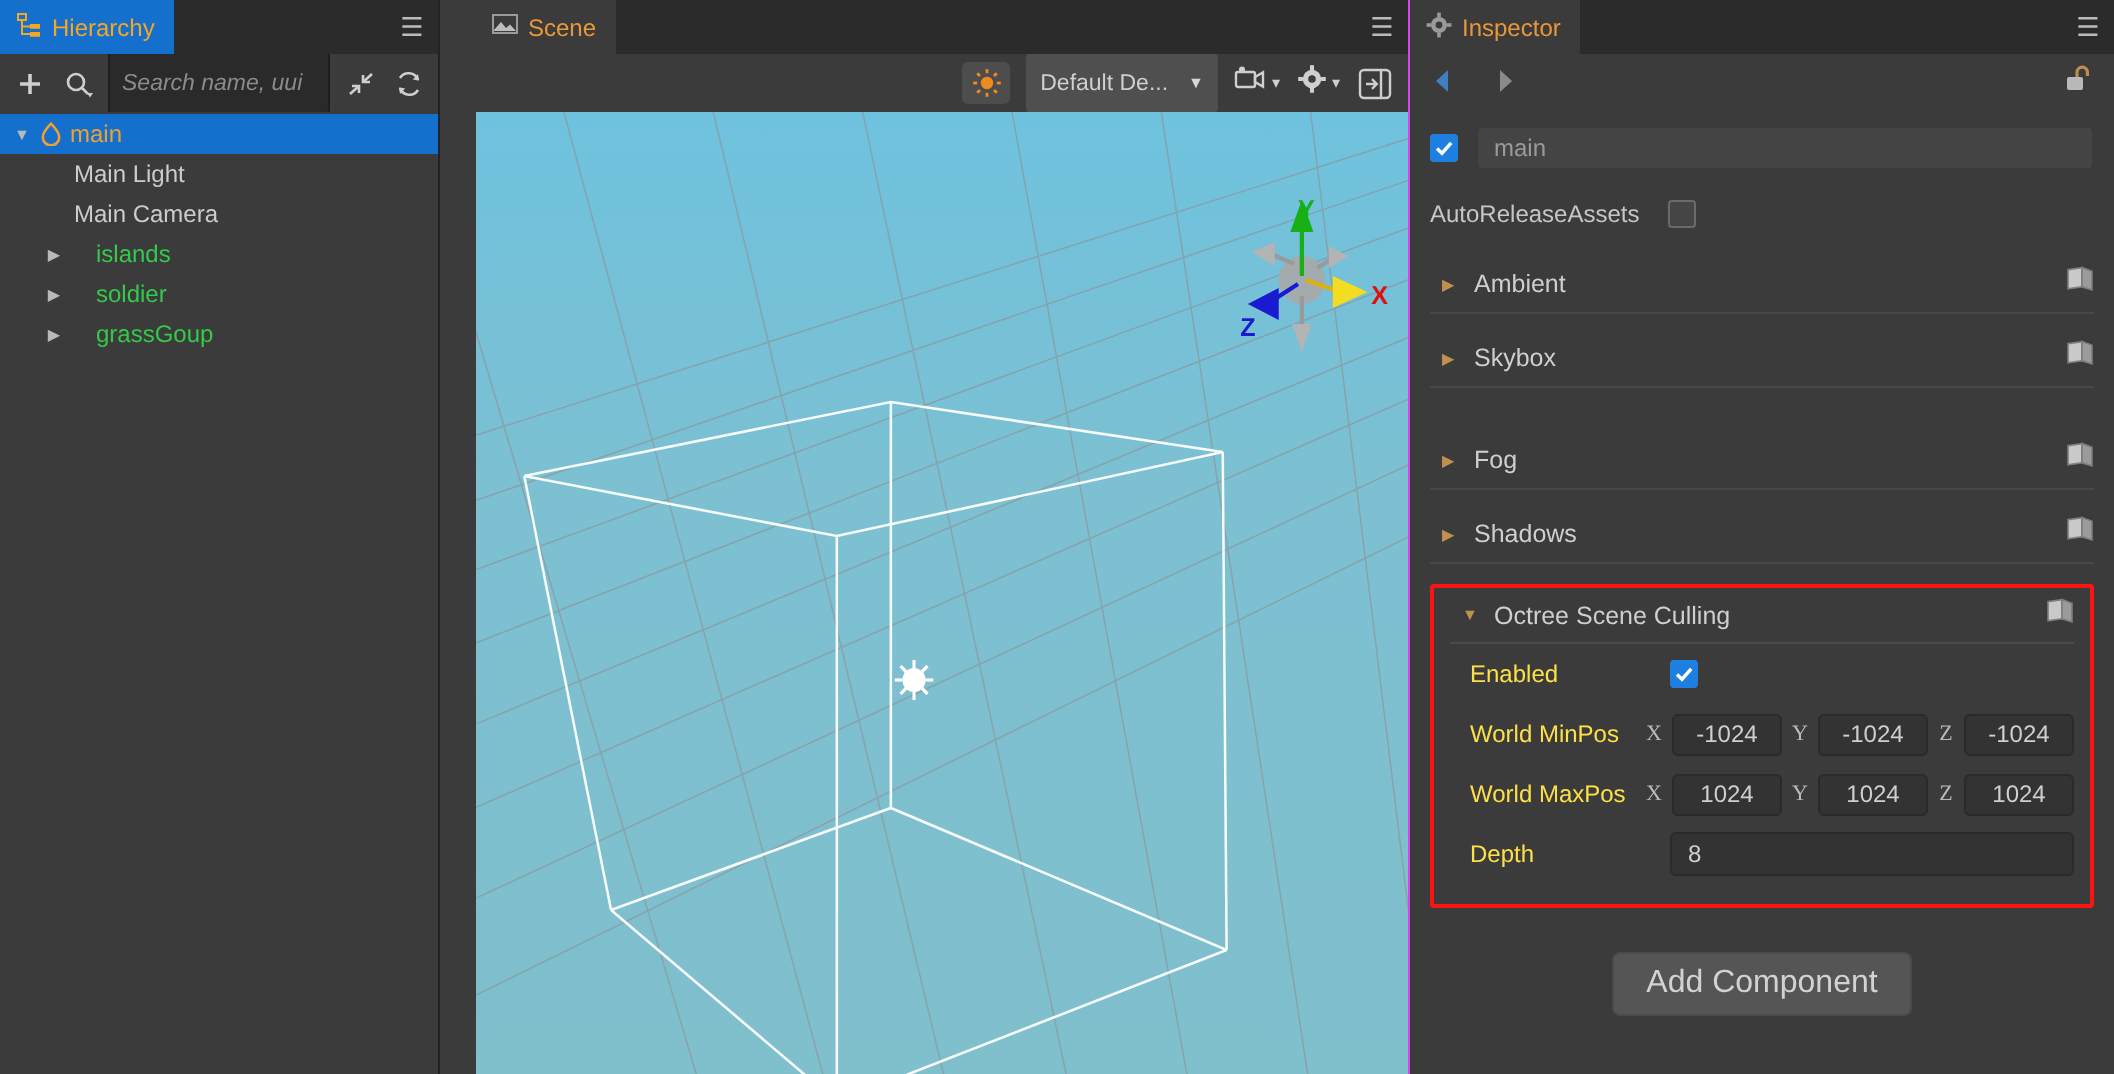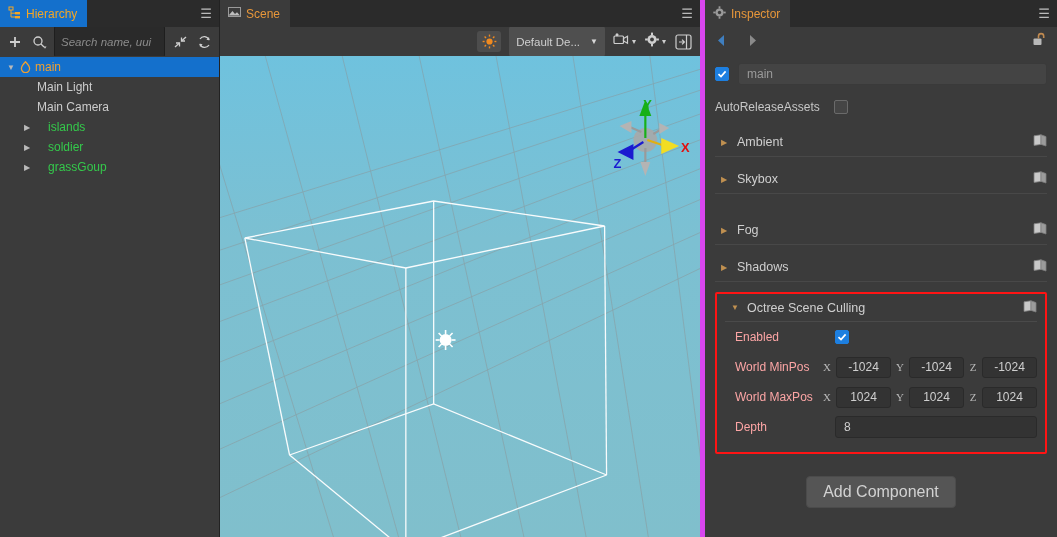--- a/index.html
+++ b/index.html
@@ -62,21 +62,21 @@
     font-size: 8px; color: #b9b9b9; flex: none;
   }
   .node .gap { flex: none; }
   .node .nodeicon { width: 14px; display:flex; align-items:center; justify-content:center; flex:none; }
   .node .label { padding-left: 3px; }
   .c-orange { color: #f0a030; }
   .c-green  { color: #34c94b; margin-left: 11px; }
   .c-white  { color: #cccccc; }
 
   
-  .scene { flex: 1; min-width: 0; border-right: 5px solid #d946ef; }
+  .scene { flex: 1; min-width: 0; border-right: 1px solid #d946ef; margin-left: 18px; }
   .scene-toolbar {
     height: 29px; background: #3b3b3b; display: flex; align-items: center;
     justify-content: flex-end; gap: 8px; padding: 0 8px; flex: none;
   }
   .btn-sun {
     width: 24px; height: 21px; background: #4d4d4d; border-radius: 3px;
     display: flex; align-items: center; justify-content: center;
   }
   .combo {
     height: 31px; min-width: 94px; background: #4f4f4f; border-radius: 3px;
@@ -122,21 +122,21 @@
   .sec-head .tri { font-size: 8px; color: #c09050; width: 9px; }
   .sec-head .t { color: #cfcfcf; font-size: 12.5px; flex: 1; }
 
   
   .octree {
     margin-top: 10px; border: 2px solid #ff1414; border-radius: 2px;
     padding: 0 8px 10px 8px;
   }
   .octree .sec-head { border-bottom: 1px solid #4a4a4a; }
   .orow { display: flex; align-items: center; height: 30px; }
-  .orow .olabel { width: 110px; color: #fca5a5; font-size: 12px; padding-left: 10px; }
+  .orow .olabel { width: 110px; color: #fde047; font-size: 12px; padding-left: 10px; }
   .vecgrp { display: flex; align-items: center; gap: 4px; }
   .axis { color: #b9b9b9; font-size: 11px; width: 10px; text-align: center; font-family: "Liberation Serif", serif; }
   .numfield {
     width: 55px; height: 21px; background: #333; border: 1px solid #2a2a2a; border-radius: 3px;
     display: flex; align-items: center; justify-content: center;
     color: #cfcfcf; font-size: 12px;
   }
   .widefield {
     flex: 1; height: 22px; background: #333; border: 1px solid #2a2a2a; border-radius: 3px;
     display: flex; align-items: center; padding: 0 8px; color: #cfcfcf; font-size: 12px;

